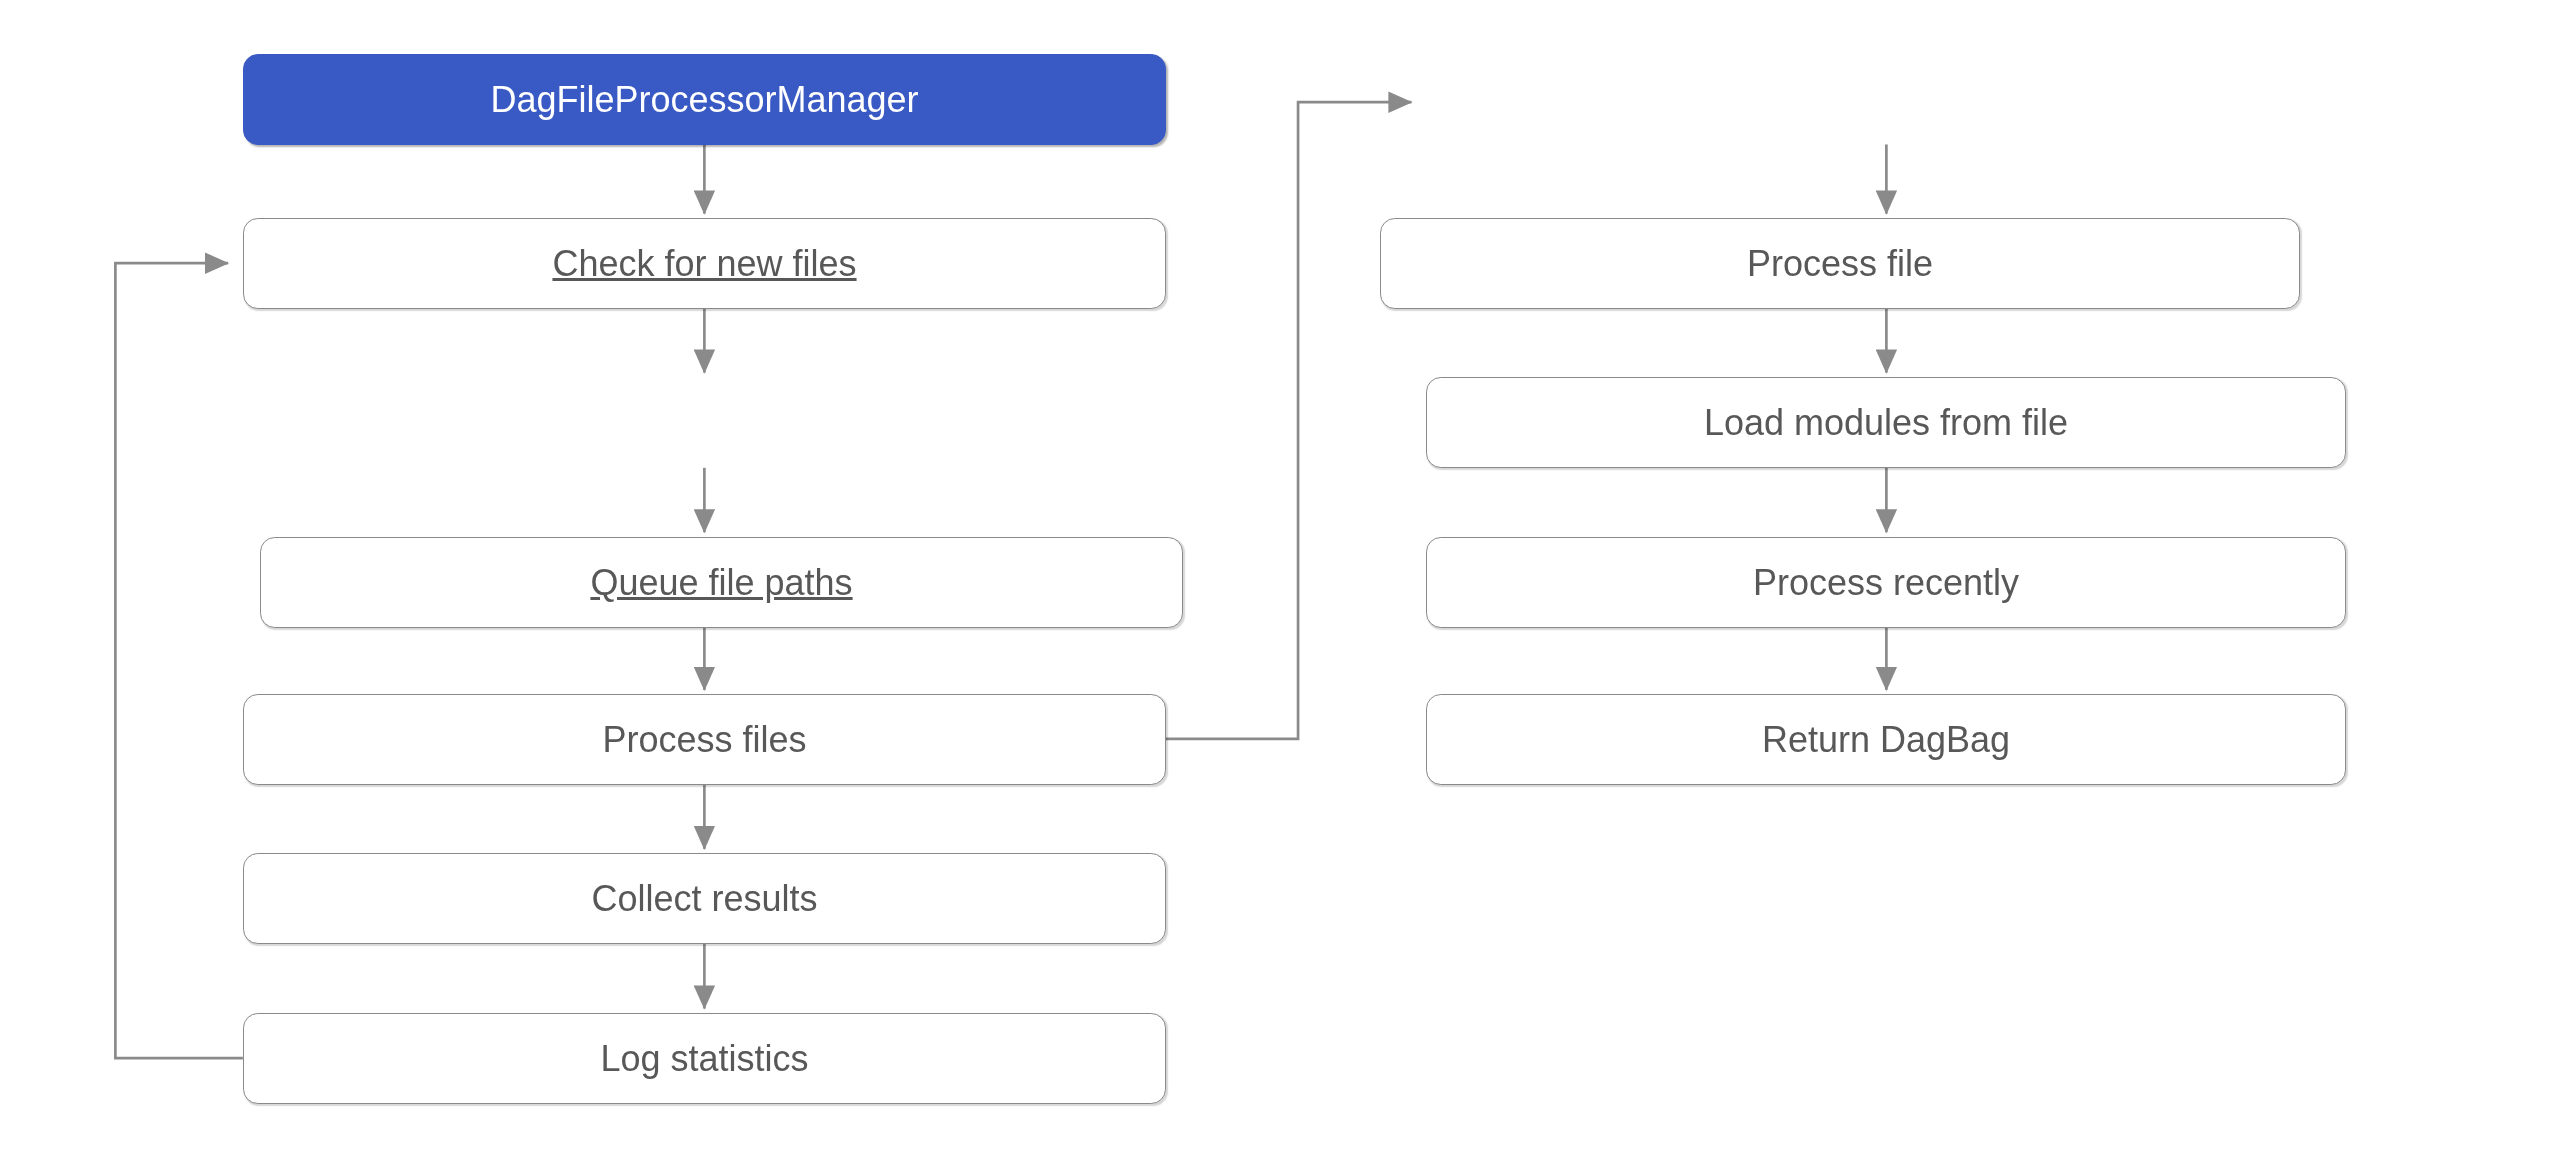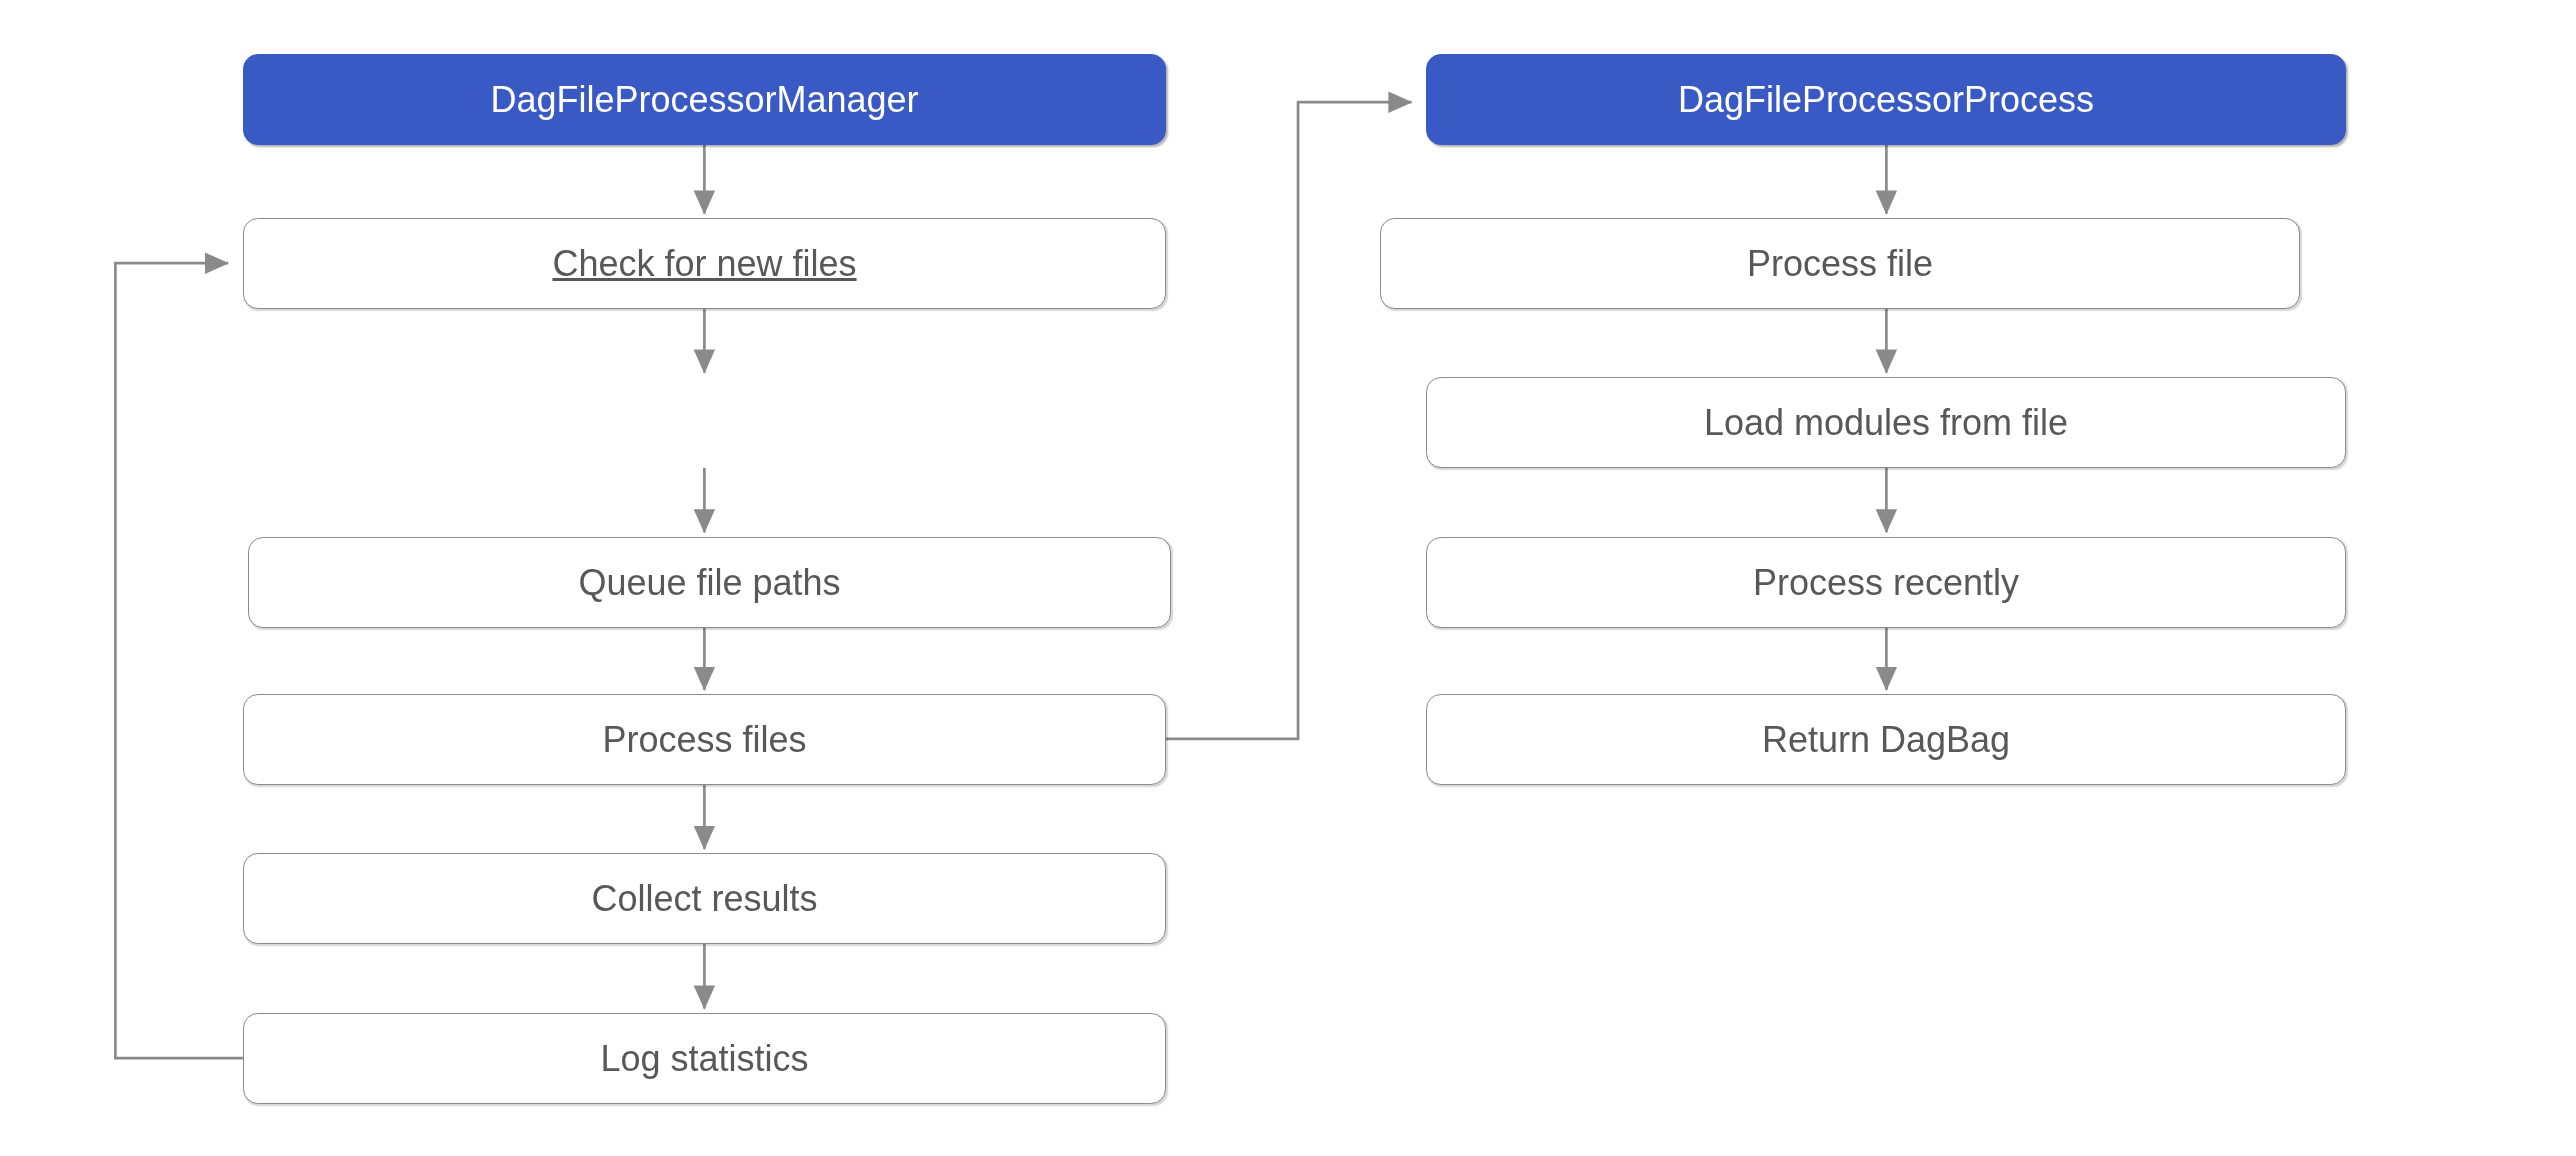--- a/index.html
+++ b/index.html
@@ -96,39 +96,36 @@
 
   <div class="node header" style="left:243px; top:54px; width:923px; height:91px;">
     <span class="node-label">DagFileProcessorManager</span>
   </div>
 
   <div class="node step" style="left:243px; top:218px; width:923px; height:91px;text-decoration:underline;">
     <span class="node-label">Check for new files</span>
   </div>
 
 
-  <div class="node step" style="left:248px; top:537px; width:923px; height:91px;">
+  <div class="node step" style="left:260px; top:537px; width:923px; height:91px;text-decoration:underline;">
     <span class="node-label">Queue file paths</span>
   </div>
 
   <div class="node step" style="left:243px; top:694px; width:923px; height:91px;">
     <span class="node-label">Process files</span>
   </div>
 
   <div class="node step" style="left:243px; top:853px; width:923px; height:91px;">
     <span class="node-label">Collect results</span>
   </div>
 
   <div class="node step" style="left:243px; top:1013px; width:923px; height:91px;">
     <span class="node-label">Log statistics</span>
   </div>
 
-  <div class="node header" style="left:1426px; top:54px; width:920px; height:91px;">
-    <span class="node-label">DagFileProcessorProcess</span>
-  </div>
 
   <div class="node step" style="left:1380px; top:218px; width:920px; height:91px;">
     <span class="node-label">Process file</span>
   </div>
 
   <div class="node step" style="left:1426px; top:377px; width:920px; height:91px;">
     <span class="node-label">Load modules from file</span>
   </div>
 
   <div class="node step" style="left:1426px; top:537px; width:920px; height:91px;">

